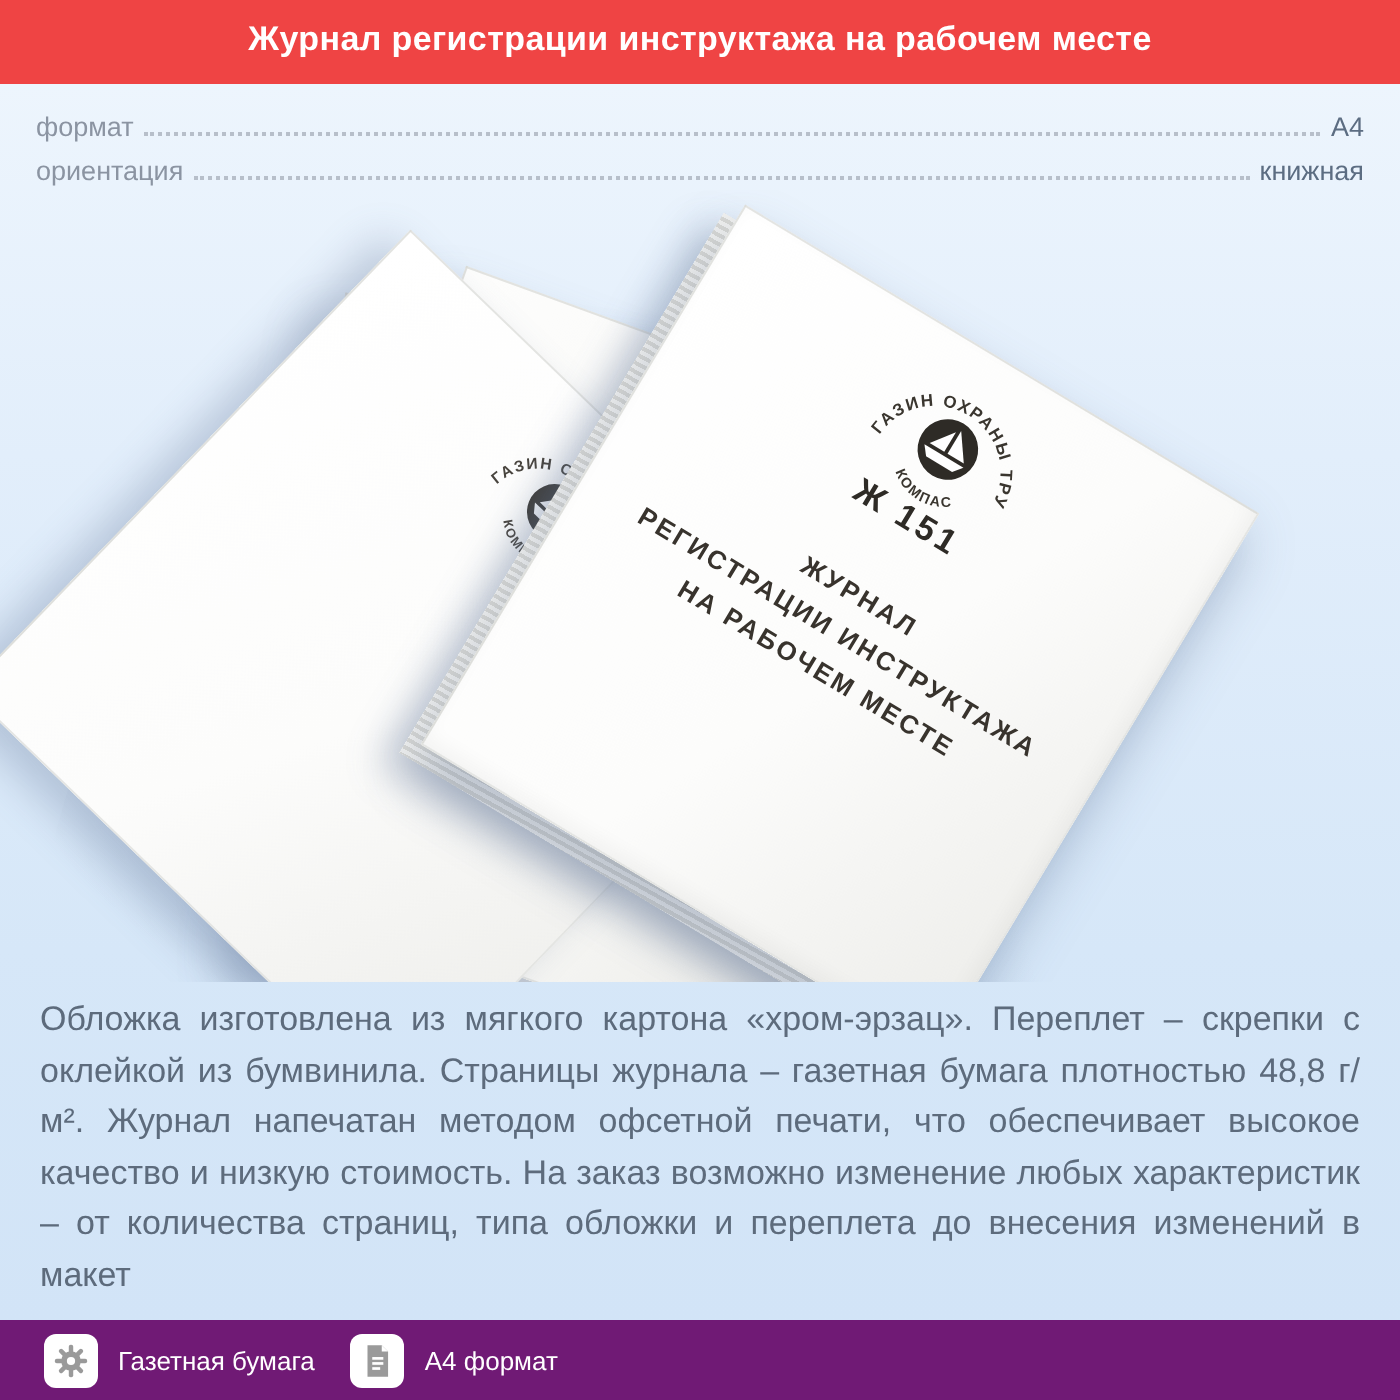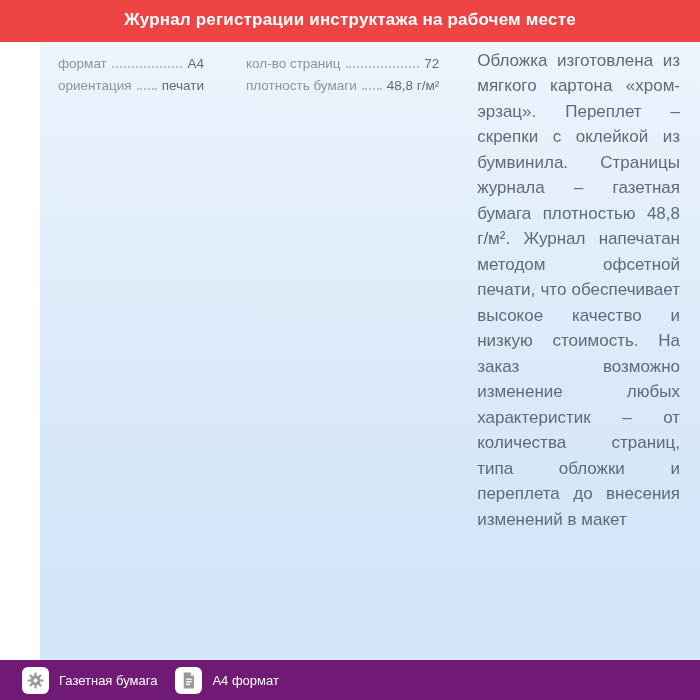--- a/index.html
+++ b/index.html
@@ -5,22 +5,22 @@
   * { margin:0; padding:0; box-sizing:border-box; }
   html,body { width:700px; height:700px; overflow:hidden; }
   body { font-family:"Liberation Sans", sans-serif; background:#fff; }
   .page { width:700px; height:700px; display:flex; flex-direction:column; }
 
   
   .header { background:#ef4444; color:#fff; text-align:center; padding:9px 10px 11px; }
   .header div { font-size:17px; font-weight:bold; line-height:1.28; letter-spacing:.2px; }
 
   
-  .middle { flex:1; display:flex; 
-            background:linear-gradient(180deg,#edf5fd 0%,#e2eefb 30%,#d6e7f8 70%,#d2e4f7 100%);margin-left:40px; }
+  .middle { flex:1; display:flex; flex-direction:column;
+            background:linear-gradient(180deg,#edf5fd 0%,#e2eefb 30%,#d6e7f8 70%,#d2e4f7 100%); }
 
   .specs { display:flex; gap:42px; padding:14px 18px 2px; }
   .spec-col { flex:1; display:flex; flex-direction:column; gap:7px; }
   .spec-row { display:flex; align-items:baseline; font-size:13.5px; }
   .spec-label { color:#8b94a2; white-space:nowrap; }
   .spec-leader { flex:1; border-bottom:2px dotted #b7bfca; margin:0 5px 3px; min-width:20px; }
   .spec-value { color:#5c6d82; white-space:nowrap; }
 
   
   .photo { position:relative; flex:1; overflow:hidden; }
@@ -78,33 +78,21 @@
     <div class="specs">
       <div class="spec-col">
         <div class="spec-row">
           <span class="spec-label">формат</span>
           <span class="spec-leader"></span>
           <span class="spec-value">А4</span>
         </div>
         <div class="spec-row">
           <span class="spec-label">ориентация</span>
           <span class="spec-leader"></span>
-          <span class="spec-value">печати</span>
-        </div>
-      </div>
-      <div class="spec-col">
-        <div class="spec-row">
-          <span class="spec-label">кол-во страниц</span>
-          <span class="spec-leader"></span>
-          <span class="spec-value">72</span>
-        </div>
-        <div class="spec-row">
-          <span class="spec-label">плотность бумаги</span>
-          <span class="spec-leader"></span>
-          <span class="spec-value">48,8 г/м²</span>
+          <span class="spec-value">книжная</span>
         </div>
       </div>
     </div>
 
     <div class="photo">
       <div class="stack-shadow"></div>
 
       <div class="journal j-fan2"></div>
       <div class="journal j-fan1"></div>
 

